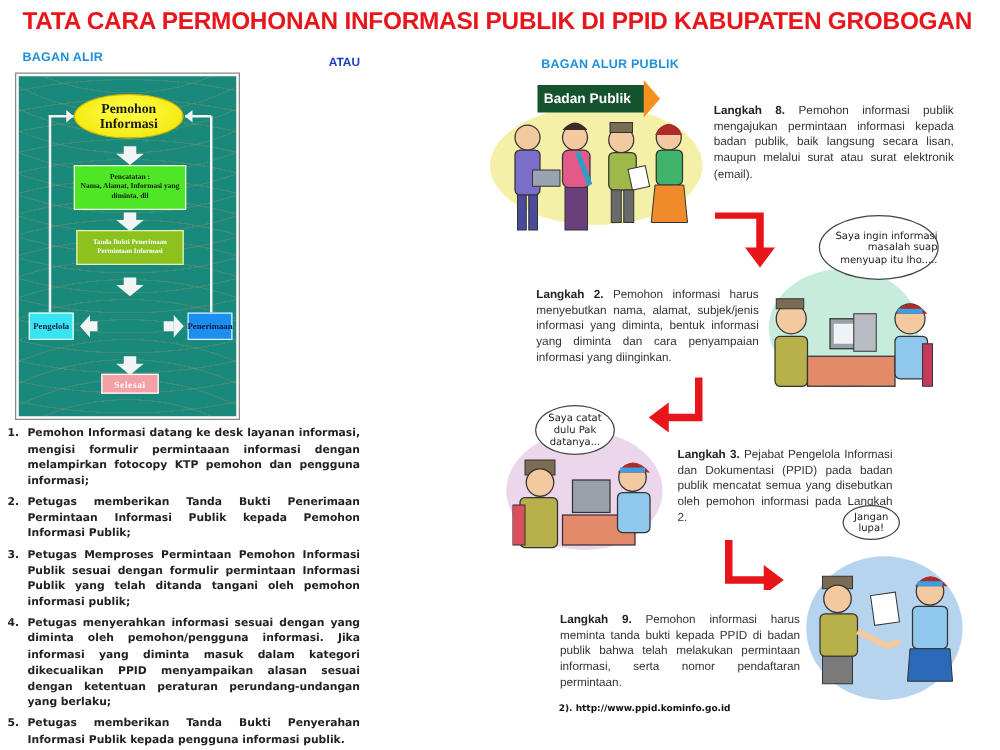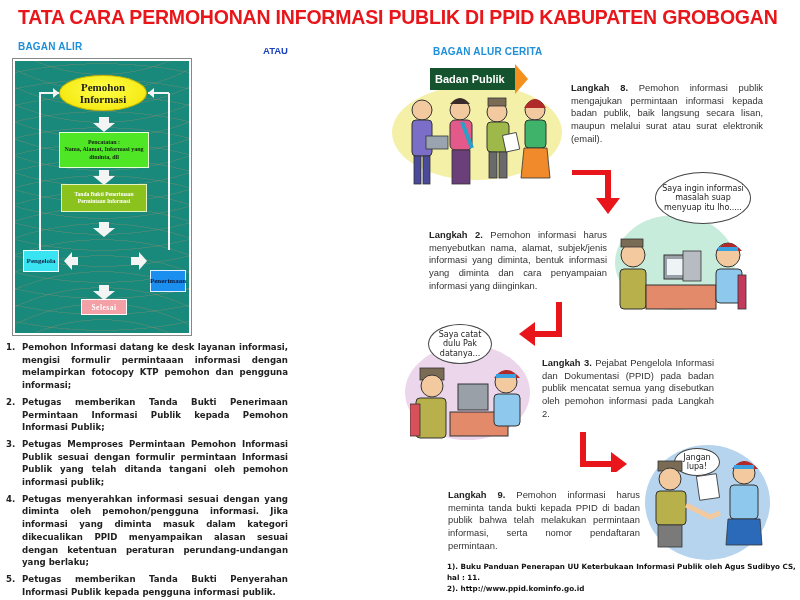--- a/index.html
+++ b/index.html
@@ -47,21 +47,21 @@
     left: 63px; top: 175px; width: 52px; height: 48px; border-radius: 50%;
     background: radial-gradient(circle at 45% 40%, #ffb640, #f08a00);
     border: 1px solid #fff3d0; font-size: 7px; line-height: 1.2; color: #222;
   }
   .fc-cyan {
     left: 8px; top: 189px; width: 36px; height: 22px;
     background: #38e4f2; border: 1px solid #e6ffff; font-size: 7px; color: #124;
   }
   .fc-blue {
     left: 135px; top: 189px; width: 36px; height: 22px;
-    background: #1b8ff0; border: 1px solid #dff0ff; font-size: 7px; color: #0a1a40; margin-top: 20px;
+    background: #1b8ff0; border: 1px solid #dff0ff; font-size: 7px; color: #0a1a40;
   }
   .fc-pink {
     left: 66px; top: 238px; width: 46px; height: 16px;
     background: #f3a0a6; border: 1px solid #fff; font-size: 7.5px; color: #fff; letter-spacing: 0.5px;
   }
   .fc-arrow-down { position: absolute; width: 0; height: 0; border-left: 11px solid transparent; border-right: 11px solid transparent; border-top: 9px solid #f2f5f3; }
   .fc-arrow-down::before { content: ""; position: absolute; left: -5px; top: -15px; width: 10px; height: 7px; background: #f2f5f3; }
   .fc-arrow-left { position: absolute; width: 0; height: 0; border-top: 9px solid transparent; border-bottom: 9px solid transparent; border-right: 8px solid #f2f5f3; }
   .fc-arrow-right { position: absolute; width: 0; height: 0; border-top: 9px solid transparent; border-bottom: 9px solid transparent; border-left: 8px solid #f2f5f3; }
   .fc-line { position: absolute; background: #f4f4f4; }
@@ -99,21 +99,21 @@
 
   .sources { left: 447px; top: 561px; font-family: "DejaVu Sans", sans-serif; font-size: 7.2px; font-weight: bold; color: #111; line-height: 11px; }
 </style>
 </head>
 <body>
 
 <div class="abs main-title">TATA CARA PERMOHONAN INFORMASI PUBLIK DI PPID KABUPATEN GROBOGAN</div>
 
 <div class="abs section-label" style="left:18px; top:41px;">BAGAN ALIR</div>
 <div class="abs atau-label" style="left:263px; top:45px;">ATAU</div>
-<div class="abs section-label" style="left:433px; top:46px;">BAGAN ALUR CERITA</div>
+<div class="abs section-label" style="left:433px; top:46px;">BAGAN ALUR PUBLIK</div>
 
 <div class="abs flow-frame">
   <div class="flow-panel">
 
     <div class="fc-line" style="left:24px; top:32px; width:2px; height:157px;"></div>
     <div class="fc-line" style="left:24px; top:31px; width:20px; height:2px;"></div>
     <div class="fc-line" style="left:153px; top:32px; width:2px; height:157px;"></div>
     <div class="fc-line" style="left:133px; top:31px; width:21px; height:2px;"></div>
     <div class="fc-arrow-right" style="left:38px; top:27px; border-top-width:5px; border-bottom-width:5px; border-left-width:6px;"></div>
     <div class="fc-arrow-left" style="left:133px; top:27px; border-top-width:5px; border-bottom-width:5px; border-right-width:6px;"></div>
@@ -195,21 +195,21 @@
   </div>
 
 <div class="abs step-text" style="left:571px; top:82px; width:192px;"><b>Langkah 8.</b><span> Pemohon informasi publik mengajukan permintaan informasi kepada badan publik, baik langsung secara lisan, maupun melalui surat atau surat elektronik (email).</span></div>
 
 <svg class="red-arrow" style="left:570px; top:170px;" width="50" height="48">
   <path d="M2 2 H38 V30" stroke="#e8151b" stroke-width="6" fill="none"></path>
   <path d="M26 28 L38 44 L50 28 Z" fill="#e8151b"></path>
 </svg>
 
 <div class="scene" style="left:615px; top:215px; width:120px; height:95px; background:#c8ecdc;"></div>
-<div class="bubble" style="left:655px; top:172px; width:96px; height:52px;">Saya ingin informasi masalah suap menyuap itu lho.....</div>
+<div class="bubble" style="left:655px; top:172px; width:96px; height:52px;text-align:right;">Saya ingin informasi masalah suap menyuap itu lho.....</div>
 <svg class="abs" style="left:618px; top:225px;" width="140" height="90">
   <circle cx="15" cy="30" r="12" fill="#f3c9a0" stroke="#333" stroke-width="1"></circle>
   <rect x="3" y="14" width="22" height="8" fill="#7a6b55" stroke="#333" stroke-width="0.8"></rect>
   <rect x="2" y="44" width="26" height="40" rx="4" fill="#b8b04a" stroke="#333" stroke-width="1"></rect>
   <rect x="46" y="30" width="22" height="24" fill="#9aa0a8" stroke="#333" stroke-width="1"></rect>
   <rect x="49" y="34" width="16" height="16" fill="#eef3f6"></rect>
   <rect x="65" y="26" width="18" height="30" fill="#b6bcc2" stroke="#333" stroke-width="0.8"></rect>
   <rect x="28" y="60" width="70" height="24" fill="#e28a6a" stroke="#333" stroke-width="1"></rect>
   <circle cx="110" cy="30" r="12" fill="#f3c9a0" stroke="#333" stroke-width="1"></circle>
   <path d="M98 26 Q110 10 124 26" fill="#b02a2a"></path>
@@ -241,33 +241,32 @@
 </svg>
 
 <div class="abs step-text" style="left:542px; top:357px; width:172px;"><b>Langkah 3.</b><span> Pejabat Pengelola Informasi dan Dokumentasi (PPID) pada badan publik mencatat semua yang disebutkan oleh pemohon informasi pada Langkah 2.</span></div>
 
 <svg class="red-arrow" style="left:579px; top:430px;" width="50" height="42">
   <path d="M4 2 V34 H34" stroke="#e8151b" stroke-width="6" fill="none"></path>
   <path d="M32 22 L48 34 L32 46 Z" fill="#e8151b"></path>
 </svg>
 
 <div class="scene" style="left:645px; top:445px; width:125px; height:115px; background:#b6d4ee;"></div>
-<div class="bubble" style="left:674px; top:448px; width:46px; height:28px;">Jangan lupa!</div>
+<div class="bubble" style="left:674px; top:404px; width:46px; height:28px;">Jangan lupa!</div>
 <svg class="abs" style="left:648px; top:455px;" width="130" height="105">
   <rect x="10" y="6" width="24" height="10" fill="#7a6b55" stroke="#333" stroke-width="0.8"></rect>
   <circle cx="22" cy="24" r="11" fill="#f3c9a0" stroke="#333" stroke-width="1"></circle>
   <rect x="8" y="36" width="30" height="34" rx="4" fill="#b8b04a" stroke="#333" stroke-width="1"></rect>
   <rect x="10" y="70" width="24" height="22" fill="#7a7a7a" stroke="#333" stroke-width="0.8"></rect>
   <rect x="50" y="20" width="20" height="24" fill="#fff" stroke="#333" stroke-width="0.8" transform="rotate(-8 60 32)"></rect>
   <path d="M38 50 L62 62 L72 58" stroke="#f3c9a0" stroke-width="5" fill="none"></path>
   <circle cx="96" cy="18" r="11" fill="#f3c9a0" stroke="#333" stroke-width="1"></circle>
   <path d="M84 14 Q96 -2 110 14" fill="#b02a2a"></path>
   <rect x="86" y="10" width="20" height="4" fill="#3aa0e0"></rect>
   <rect x="82" y="30" width="28" height="34" rx="4" fill="#8ec8ec" stroke="#333" stroke-width="1"></rect>
   <path d="M80 64 L112 64 L114 90 L78 90 Z" fill="#2a6ab8" stroke="#333" stroke-width="0.8"></path>
 </svg>
 
 <div class="abs step-text" style="left:448px; top:489px; width:192px;"><b>Langkah 9.</b><span> Pemohon informasi harus meminta tanda bukti kepada PPID di badan publik bahwa telah melakukan permintaan informasi, serta nomor pendaftaran permintaan.</span></div>
 
 <div class="abs sources">
-  <div>1). Buku Panduan Penerapan UU Keterbukaan Informasi Publik oleh Agus Sudibyo CS, hal : 11.</div>
   <div>2). http://www.ppid.kominfo.go.id</div>
 </div>
 
 </body></html>

